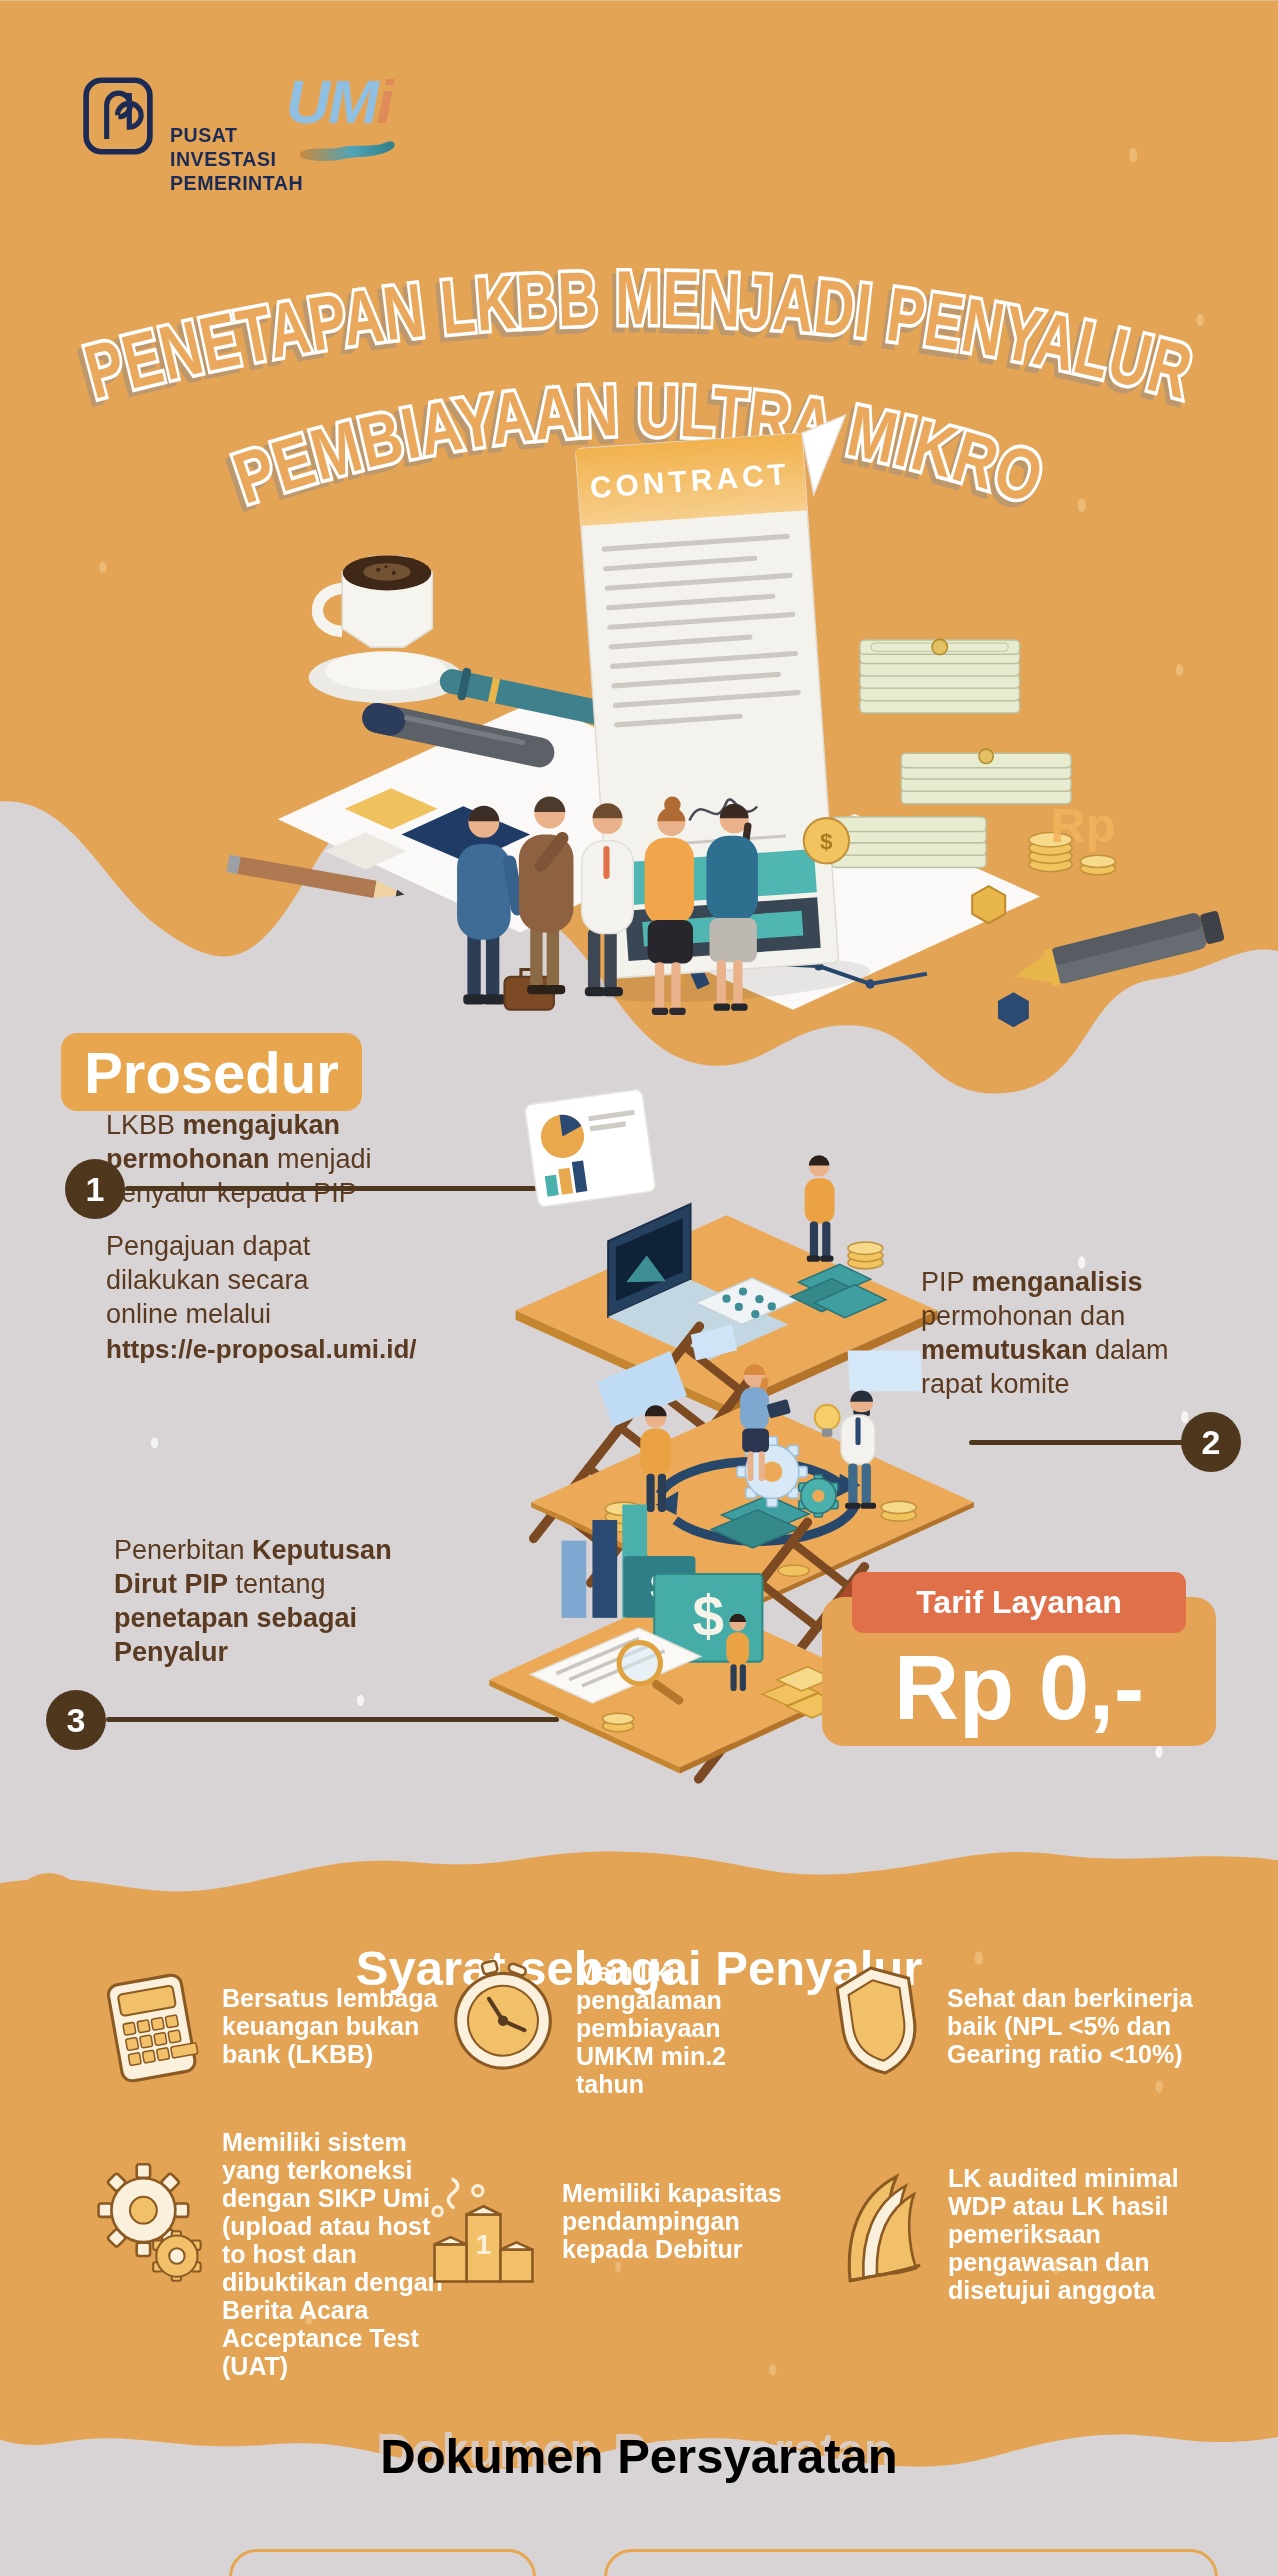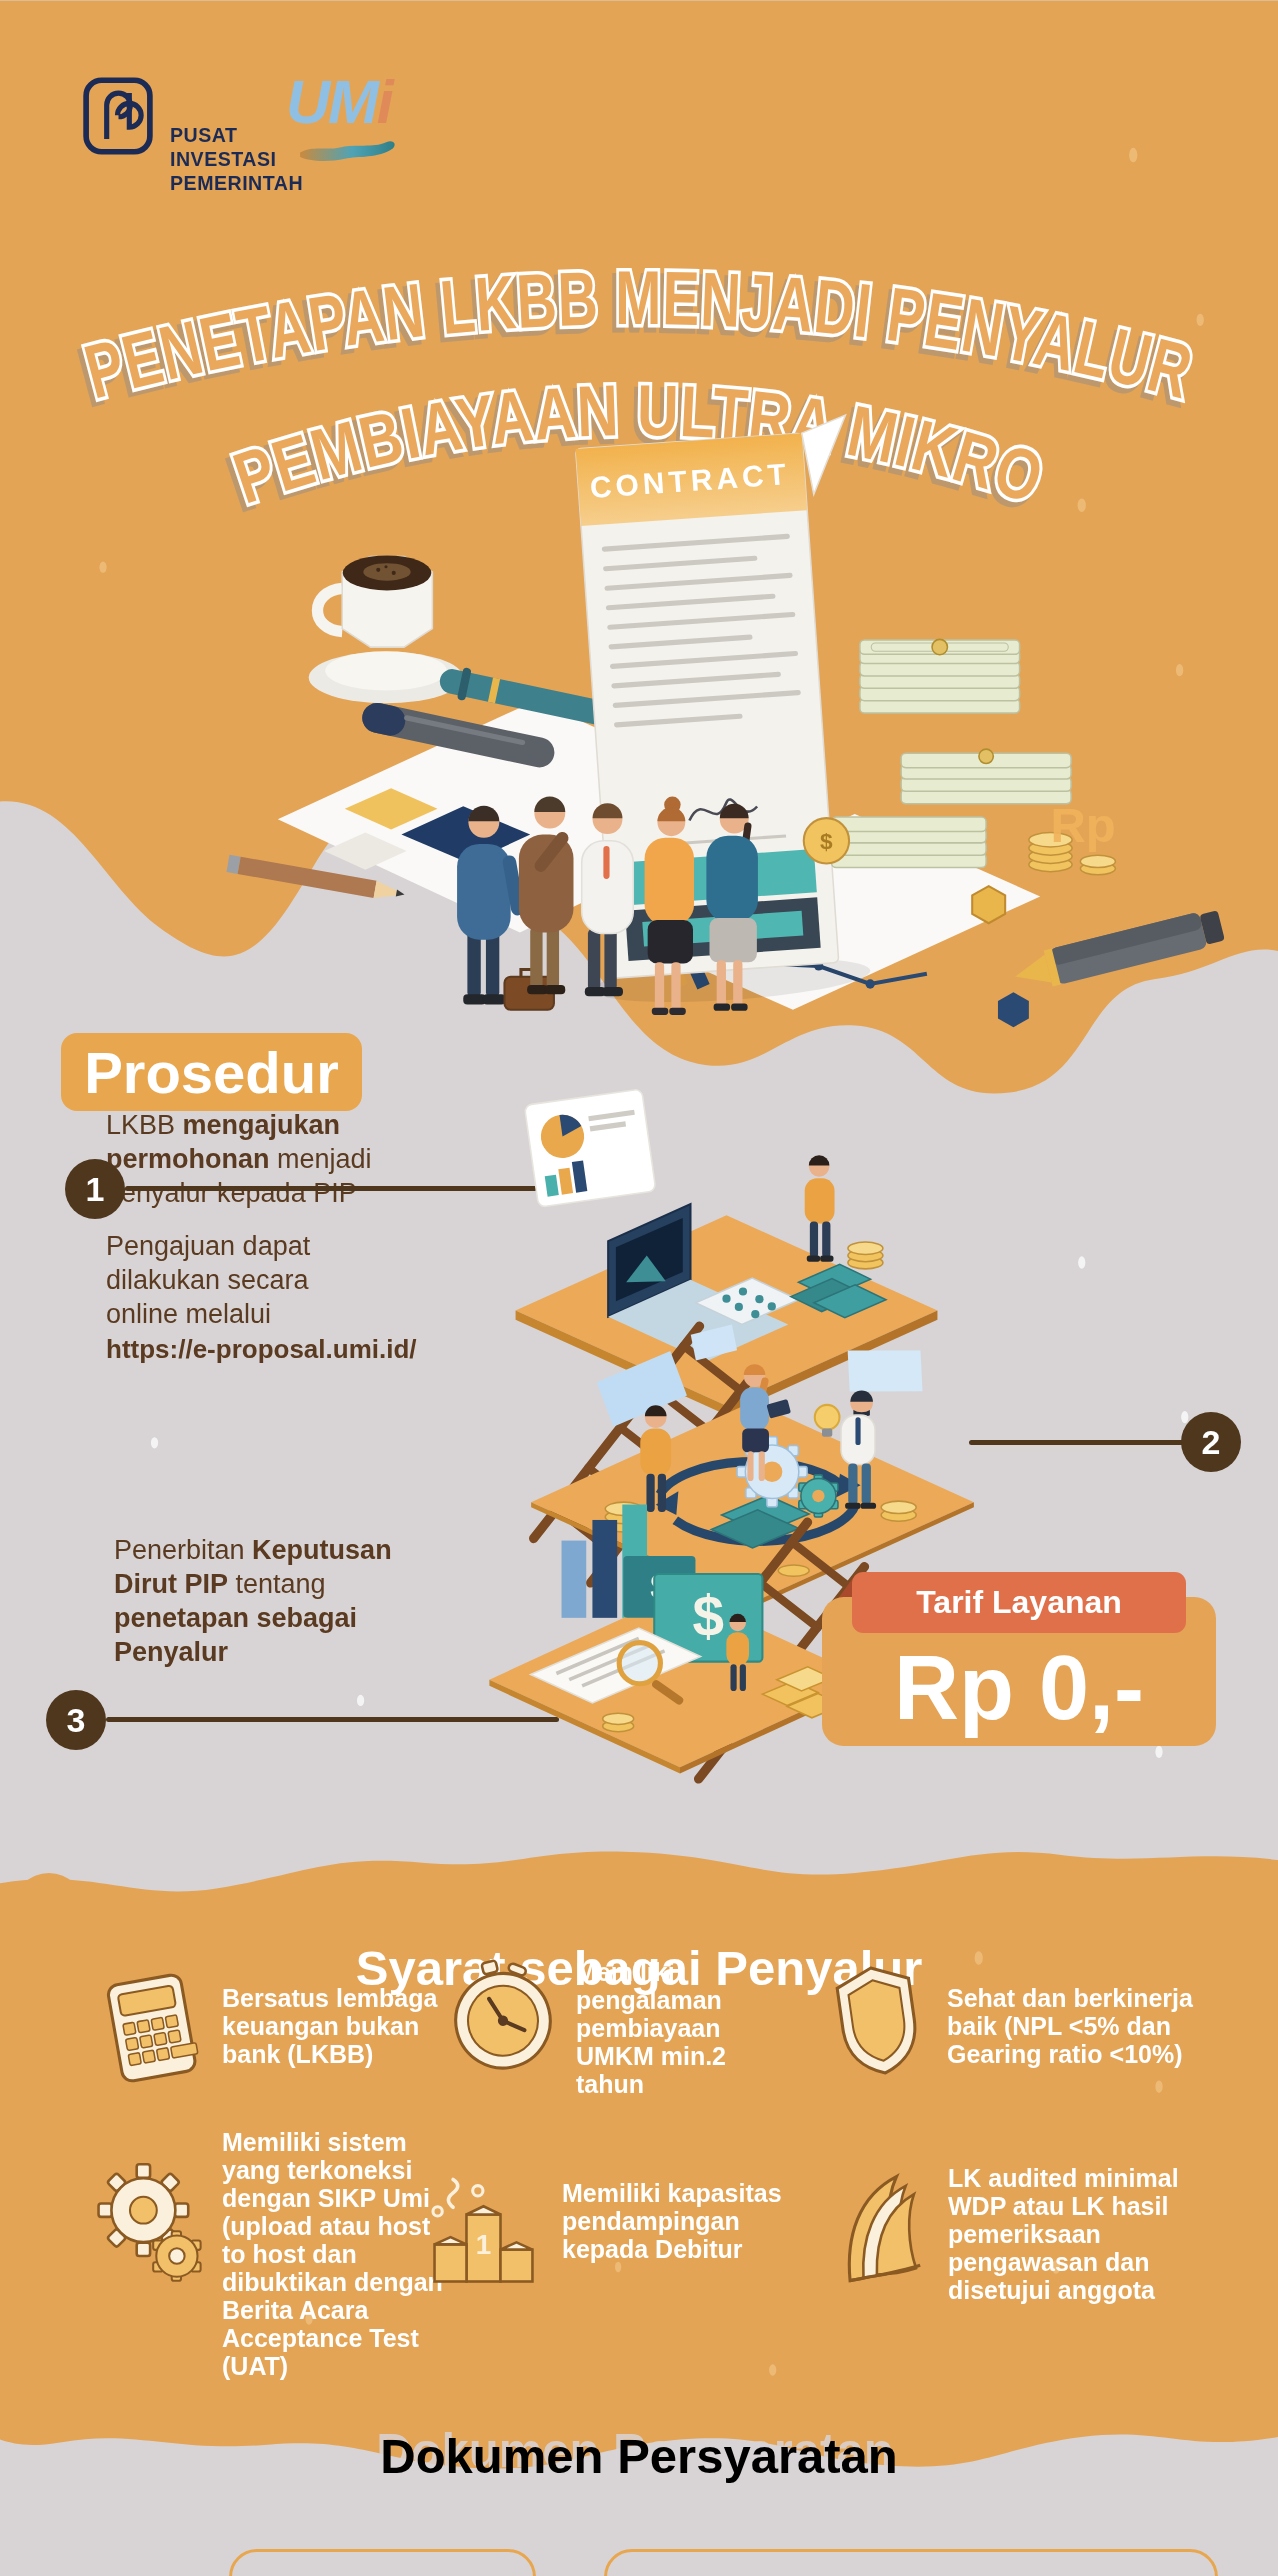--- a/index.html
+++ b/index.html
@@ -391,20 +391,23 @@
   <svg class="abs" style="left:577px;top:1324px;transform:rotate(38deg);" width="155" height="289" viewBox="0 0 300 560">
     <rect x="40" y="0" width="18" height="540" rx="9" fill="#7B4A22"></rect>
     <rect x="180" y="0" width="18" height="540" rx="9" fill="#7B4A22"></rect>
     <rect x="40" y="50" width="158" height="16" rx="8" fill="#7B4A22"></rect>
     <rect x="40" y="150" width="158" height="16" rx="8" fill="#7B4A22"></rect>
     <rect x="40" y="250" width="158" height="16" rx="8" fill="#7B4A22"></rect>
     <rect x="40" y="350" width="158" height="16" rx="8" fill="#7B4A22"></rect>
     <rect x="40" y="450" width="158" height="16" rx="8" fill="#7B4A22"></rect>
   </svg>
 
+  <p class="abs step-text" style="left:921px;top:1265px;width:281px;">
+    <span>PIP </span><strong>menganalisis</strong><span> permohonan dan </span><strong>memutuskan</strong><span> dalam rapat komite</span>
+  </p>
   <div class="abs hline" style="left:969px;top:1440px;width:216px;"></div>
   <div class="abs badge" style="left:1181px;top:1412px;">
     <span>2</span>
   </div>
 
   <svg class="abs" style="left:526px;top:1247px;" width="453" height="361" viewBox="0 0 880 700">
     <g>
       <polygon points="140,250 290,210 310,300 160,340" fill="#BFDCF4" transform="rotate(-8 225 275)"></polygon>
       <polygon points="620,210 760,190 775,268 635,288" fill="#D4E8F8" transform="rotate(8 690 240)"></polygon>
       <polygon points="320,170 400,150 410,200 330,220" fill="#CFE4F6"></polygon>

